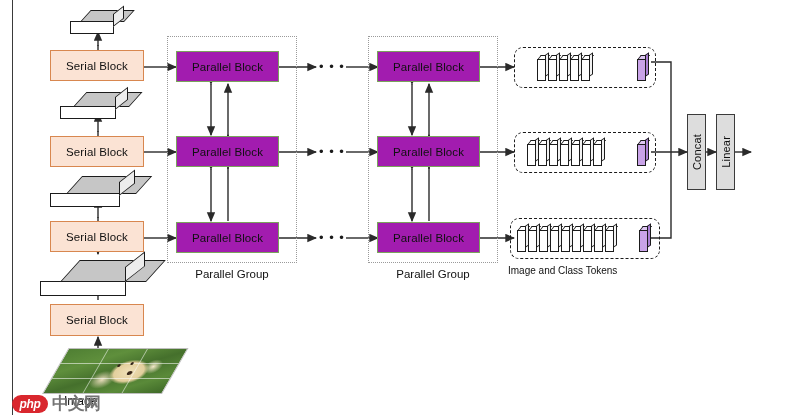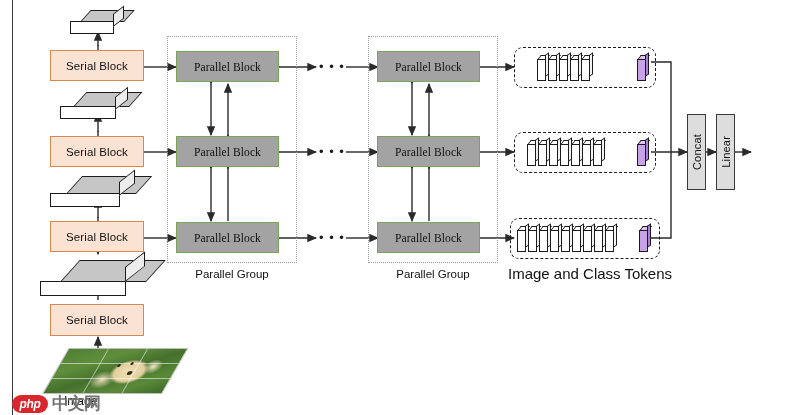--- a/index.html
+++ b/index.html
@@ -18,21 +18,21 @@
   svg.wires{position:absolute;left:0;top:0;width:810px;height:415px;pointer-events:none;}
 
   
   .blk{
     position:absolute;box-sizing:border-box;
     display:flex;align-items:center;justify-content:center;
     font-size:11.5px;color:#101010;white-space:nowrap;
     letter-spacing:.1px;
   }
   .serial{background:#fbe3d4;border:1px solid #d8874f;}
-  .parallel{background:#a3a3a3;border:1px solid #7aa35c;font-family:Liberation Serif, serif;}
+  .parallel{background:#a21caf;border:1px solid #7aa35c;}
 
   .gray-box{
     position:absolute;box-sizing:border-box;
     background:#dddddd;border:1px solid #3b3b3b;
     display:flex;align-items:center;justify-content:center;
   }
   .gray-box span{
     font-size:11px;color:#101010;
     writing-mode:vertical-rl;
     transform:rotate(180deg);
@@ -44,21 +44,21 @@
   .grp-label{
     position:absolute;font-size:11.5px;color:#101010;
     white-space:nowrap;text-align:center;
   }
 
   
   .tokbox{
     position:absolute;box-sizing:border-box;
     border:1.6px dashed #1b1b1b;border-radius:9px;
   }
-  .tokens-label{position:absolute;font-size:15px;color:#101010;white-space:nowrap;}
+  .tokens-label{position:absolute;font-size:10px;color:#101010;white-space:nowrap;}
 
   
   .tok{position:absolute;width:9px;height:26px;}
   .tok .face{position:absolute;left:0;top:4px;width:9px;height:22px;
     background:#ffffff;border:1px solid #1b1b1b;box-sizing:border-box;}
   .tok .topf{position:absolute;left:0;top:0;width:9px;height:5px;
     background:#ffffff;border:1px solid #1b1b1b;border-bottom:none;box-sizing:border-box;
     transform:skewX(-38deg);transform-origin:bottom left;}
   .tok .side{position:absolute;left:8px;top:0px;width:4px;height:22px;
     background:#f2f2f2;border:1px solid #1b1b1b;box-sizing:border-box;

